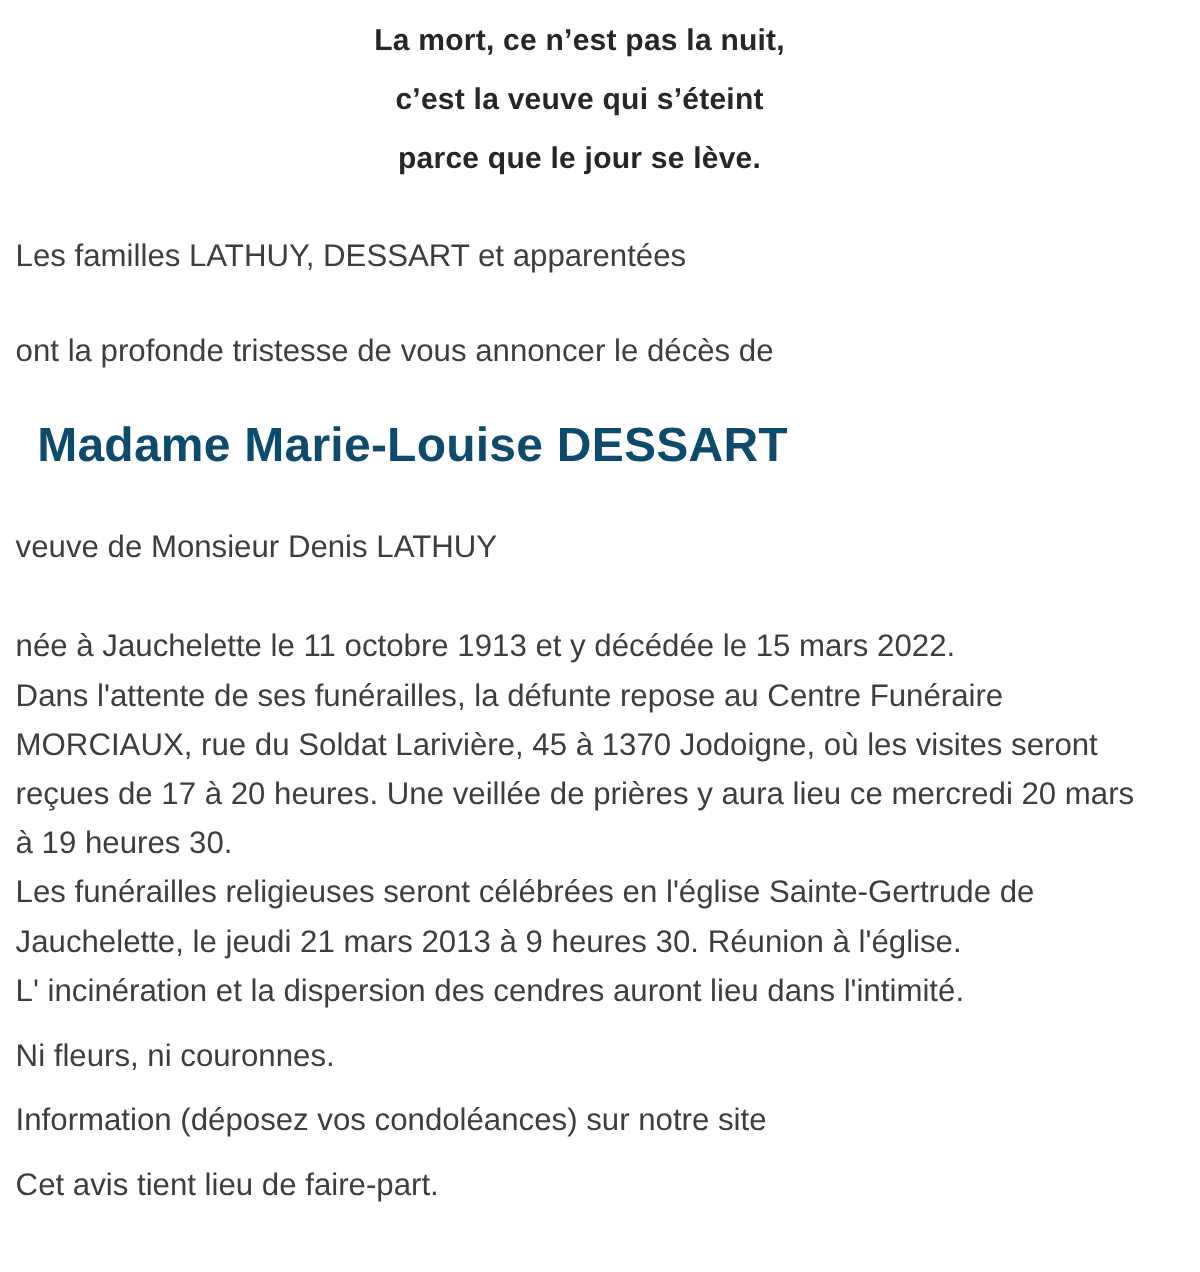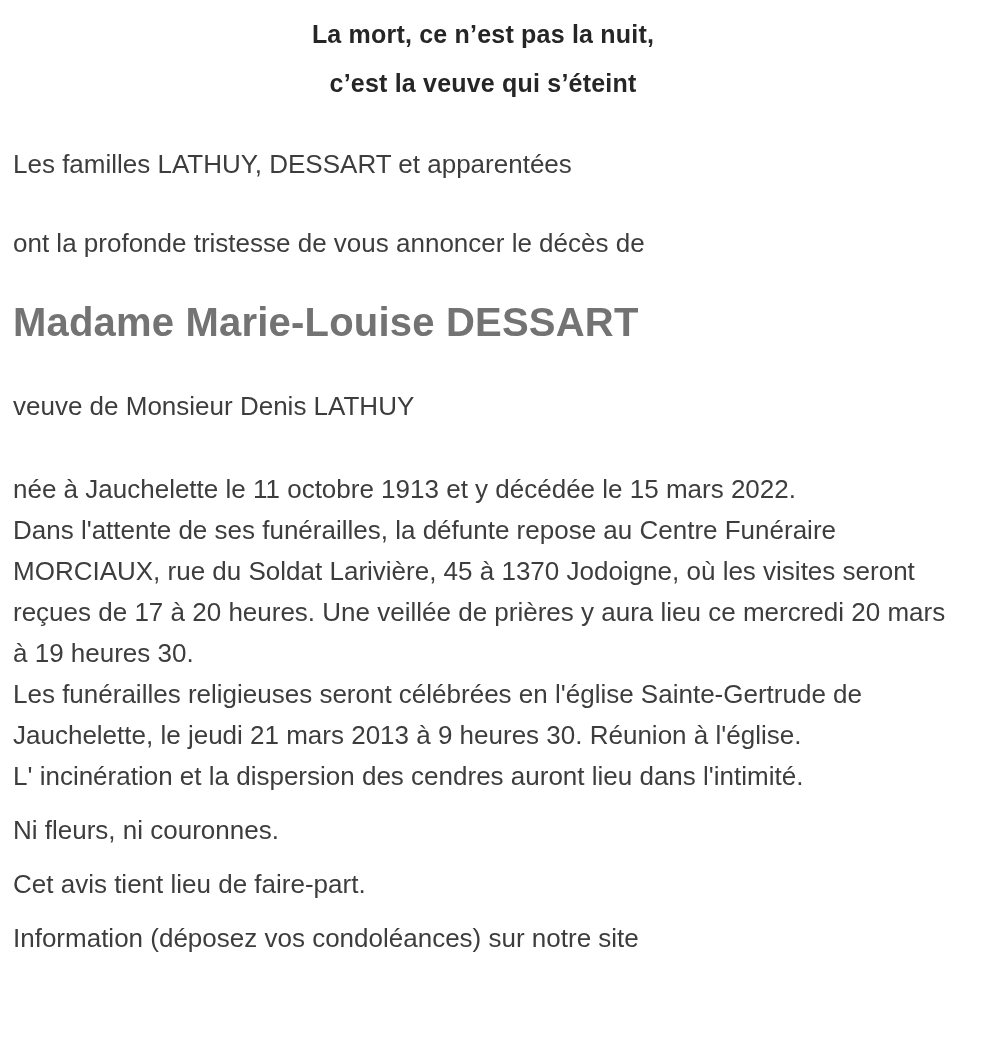--- a/index.html
+++ b/index.html
@@ -39,22 +39,22 @@
   .families-line {
     margin-top: 36px;
   }
   .announcement-line {
     margin-top: 38px;
   }
   .deceased-name {
     font-size: 40px;
     line-height: 48px;
     font-weight: bold;
-    color: #737373;
-    margin: 34px 0 0 0;
+    color: #0c4a6e;
+    margin: 34px 0 0 18px;
     letter-spacing: 0.2px;
   }
   .relation-line {
     margin-top: 40px;
   }
   .birth-death-line {
     margin-top: 42px;
   }
   .paragraph {
     margin-top: 0;
@@ -67,38 +67,39 @@
   }
 </style>
 </head>
 <body>
 
 <div class="notice">
 
   <div class="epigraph">
     <div class="epigraph-line">La mort, ce n’est pas la nuit,</div>
     <div class="epigraph-line">c’est la veuve qui s’éteint</div>
+    <div class="epigraph-line">parce que le jour se lève.</div>
   </div>
 
   <p class="body-line families-line">Les familles LATHUY, DESSART et apparentées</p>
 
   <p class="body-line announcement-line">ont la profonde tristesse de vous annoncer le décès de</p>
 
   <h1 class="deceased-name">Madame Marie-Louise DESSART</h1>
 
   <p class="body-line relation-line">veuve de Monsieur Denis LATHUY</p>
 
   <p class="body-line birth-death-line">née à Jauchelette le 11 octobre 1913 et y décédée le 15 mars 2022.</p>
 
   <p class="body-line paragraph">Dans l'attente de ses funérailles, la défunte repose au Centre Funéraire MORCIAUX, rue du Soldat Larivière, 45 à 1370 Jodoigne, où les visites seront reçues de 17 à 20 heures. Une veillée de prières y aura lieu ce mercredi 20 mars à 19 heures 30.</p>
 
   <p class="body-line paragraph">Les funérailles religieuses seront célébrées en l'église Sainte-Gertrude de Jauchelette, le jeudi 21 mars 2013 à 9 heures 30. Réunion à l'église.</p>
 
   <p class="body-line paragraph">L' incinération et la dispersion des cendres auront lieu dans l'intimité.</p>
 
   <p class="body-line paragraph gap-top">Ni fleurs, ni couronnes.</p>
 
+  <p class="body-line paragraph gap-top">Information (déposez vos condoléances) sur notre site</p>
+
   <p class="body-line paragraph gap-top">Cet avis tient lieu de faire-part.</p>
-
-  <p class="body-line paragraph gap-top">Information (déposez vos condoléances) sur notre site</p>
 
 
 </div>
 
 </body></html>

